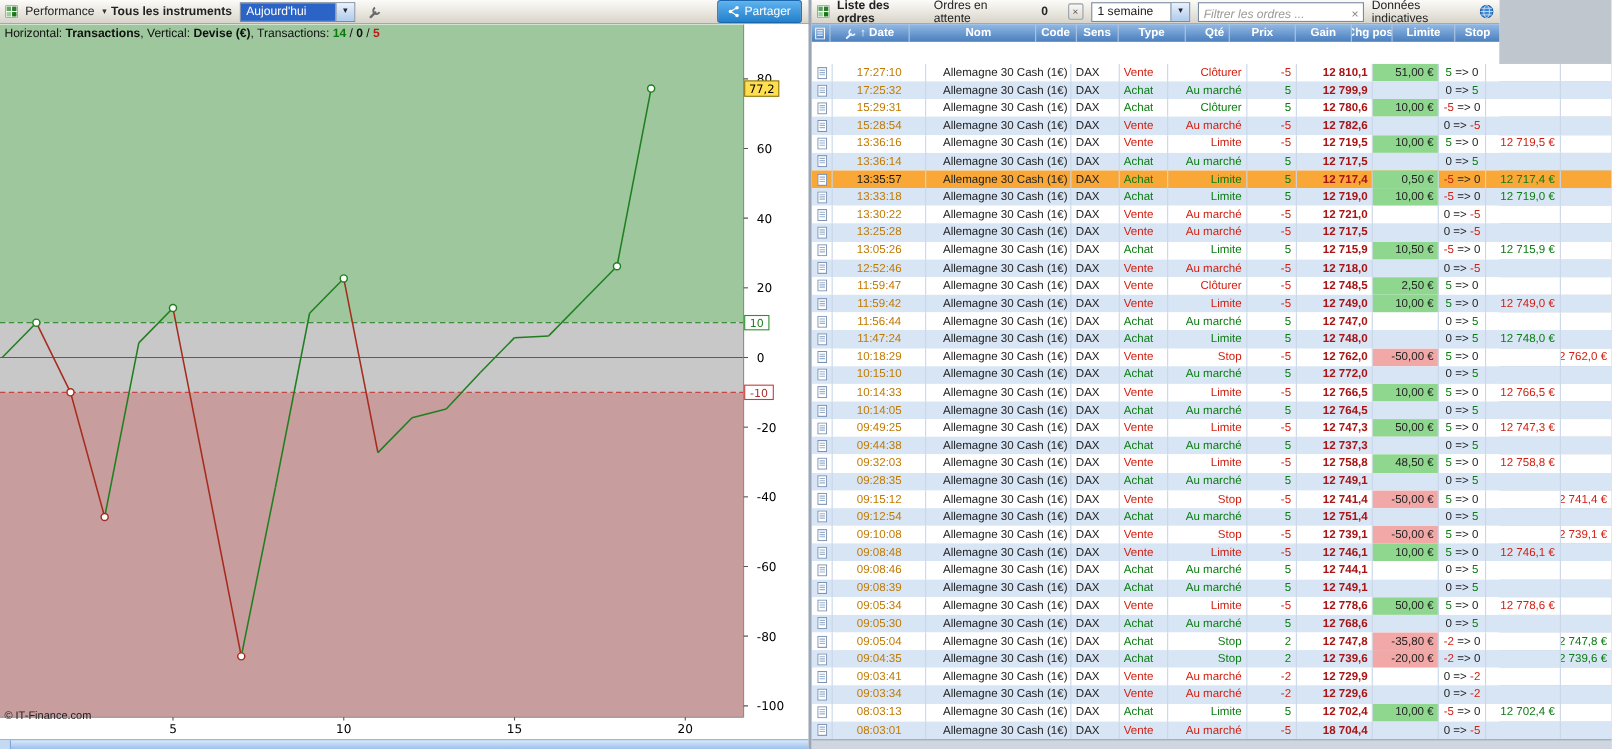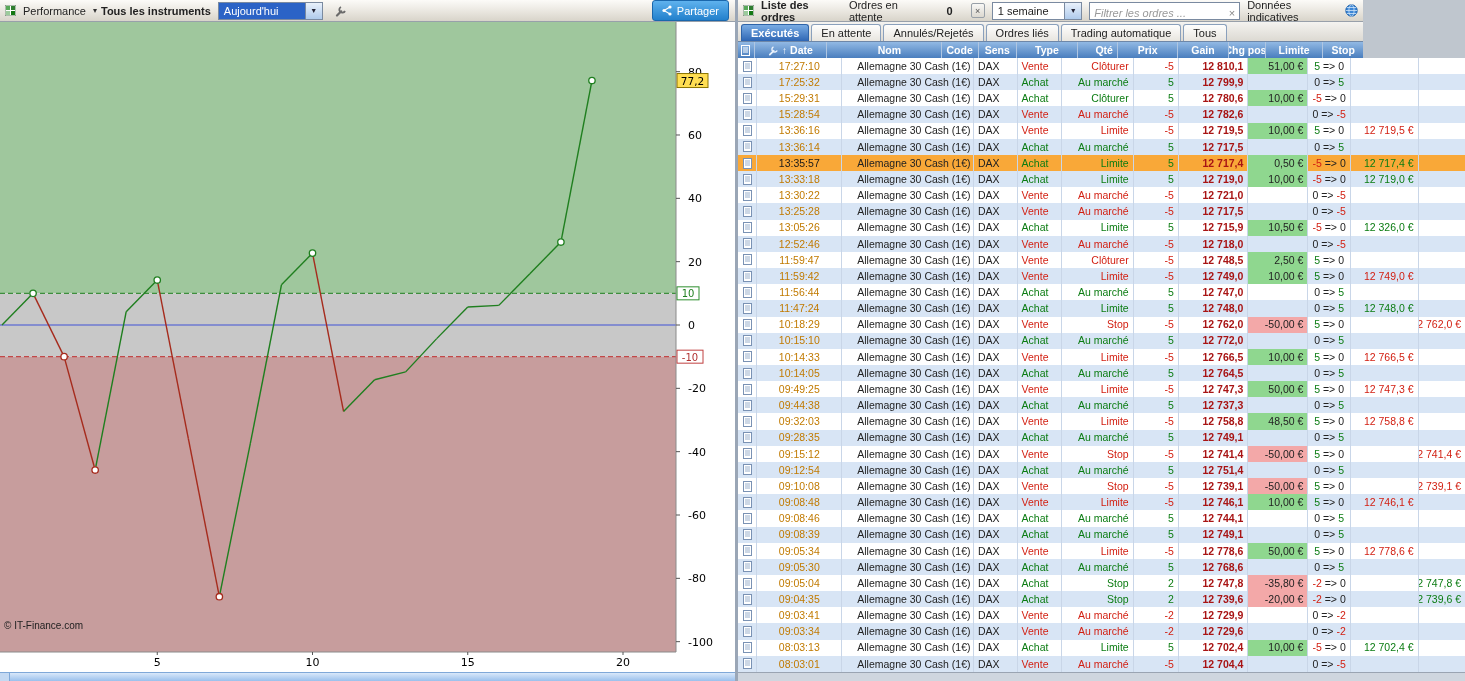--- a/index.html
+++ b/index.html
@@ -35,21 +35,21 @@
              border:1px solid #9AA0A8;border-radius:2px;}
 
   
   .chart-wrap{position:relative;width:735px;height:650px;background:#fff;overflow:hidden;}
   #chart-svg{position:absolute;left:0;top:0;}
   .chart-head{position:absolute;top:3px;left:4px;z-index:3;color:#101010;}
   .chart-head span,.chart-head b{white-space:pre;}
   .chart-head .w{color:#0A7A0A;font-weight:bold;}
   .chart-head .f{color:#111;font-weight:bold;}
   .chart-head .l{color:#C01818;font-weight:bold;}
-  .copyright{position:absolute;left:4px;top:598px;z-index:3;font-size:10px;color:#222;}
+  .copyright{position:absolute;left:4px;top:624px;z-index:3;font-size:10px;color:#222;}
   .hscroll{position:absolute;left:0;top:672px;width:735px;height:9px;
            background:linear-gradient(180deg,#D9E8FA,#9AC0EC);border-top:1px solid #7FA8D8;box-sizing:border-box;}
   .hscroll .box{position:absolute;left:0;top:0;width:9px;height:8px;background:#C4D9F2;border-right:1px solid #7FA8D8;}
 
   
   .pending{display:flex;align-items:center;gap:18px;}
   .pending .cnt{font-weight:bold;}
   .xbox{width:13px;height:13px;display:inline-flex;align-items:center;justify-content:center;font-size:9px;color:#555;
         background:linear-gradient(180deg,#F8F8F6,#DCD8D0);border:1px solid #98A0A8;border-radius:2px;}
   .combo-white{width:95px;}
@@ -208,20 +208,23 @@
         <text x="467.75" y="644" font-size="11" fill="#000" text-anchor="middle">15</text>
         <line x1="623" y1="630" x2="623" y2="633" stroke="#555"></line>
         <text x="623" y="644" font-size="11" fill="#000" text-anchor="middle">20</text>
         <rect x="677" y="51.53075999999999" width="31" height="14" fill="#FFDE52" stroke="#8A7400"></rect>
         <text x="692.5" y="62.53075999999999" font-size="10.5" fill="#000" text-anchor="middle">77,2</text>
         <rect x="677" y="264.83299999999997" width="22" height="13" fill="#fff" stroke="#2F8F2F"></rect>
         <text x="688" y="275.33299999999997" font-size="10" fill="#1F7F1F" text-anchor="middle">10</text>
         <rect x="677" y="328.16700000000003" width="26" height="13" fill="#fff" stroke="#C04040"></rect>
         <text x="690" y="338.66700000000003" font-size="10" fill="#B03030" text-anchor="middle">-10</text>
       </svg>
+    <div class="chart-head">
+      <span>Horizontal: </span><b>Transactions</b><span>, </span><span>Vertical: </span><b>Devise (€)</b><span>, </span><span>Transactions: </span><span class="w">14</span><span> / </span><span class="f">0</span><span> / </span><span class="l">5</span>
+    </div>
     <div class="copyright">© IT-Finance.com</div>
   </div>
 
   <div class="hscroll">
       <span class="box"></span>
     </div>
 </div>
 
 <div class="divider"></div>
 
@@ -255,28 +258,20 @@
       <span class="app-icon">
         <svg width="13" height="13" viewBox="0 0 13 13">
             <circle cx="6.5" cy="6.5" r="5.7" fill="#3B86D6" stroke="#1B5EA8"></circle>
             <ellipse cx="6.5" cy="6.5" rx="2.6" ry="5.7" fill="none" stroke="#CFE4F8" stroke-width="0.8"></ellipse>
             <path d="M0.8 6.5 H12.2 M1.7 3.5 H11.3 M1.7 9.5 H11.3" stroke="#CFE4F8" stroke-width="0.8" fill="none"></path>
           </svg>
       </span>
     </div>
   </div>
 
-  <div class="tabs">
-    <div class="tab active">Exécutés</div>
-    <div class="tab">En attente</div>
-    <div class="tab">Annulés/Rejetés</div>
-    <div class="tab">Ordres liés</div>
-    <div class="tab">Trading automatique</div>
-    <div class="tab">Tous</div>
-  </div>
 
   <div class="thead">
     <div class="th c0">
       <svg width="9" height="11" viewBox="0 0 9 11">
           <rect x="0.5" y="0.5" width="8" height="10" fill="none" stroke="#fff"></rect>
           <path d="M2 3h5M2 5h5M2 7h5" stroke="#fff" fill="none"></path>
         </svg>
     </div>
     <div class="th c1">
       <svg width="11" height="11" viewBox="0 0 12 12">
@@ -542,21 +537,21 @@
         <div class="td c4 al g">Achat</div>
         <div class="td c5 ar g">Limite</div>
         <div class="td c6 ar g">5</div>
         <div class="td c7 ar prix">12 715,9</div>
         <div class="td c8 ar gpos">10,50 €</div>
         <div class="td c9 ac">
           <span class="r">-5</span>
           <span class="k"> =&gt; </span>
           <span class="k">0</span>
         </div>
-        <div class="td c10 ar g">12 326,0 €</div>
+        <div class="td c10 ar g">12 715,9 €</div>
         <div class="td c11 ar g"></div>
       </div>
       <div class="trow">
         <div class="td c0 ac">
           <svg width="9" height="11" viewBox="0 0 9 11">
             <rect x="0.5" y="0.5" width="8" height="10" fill="#ffffff" stroke="#7A92B4"></rect>
             <path d="M2 3h5M2 5h5M2 7h5" stroke="#9AB0CC" fill="none"></path>
           </svg>
         </div>
         <div class="td c1 ac dt">12:52:46</div>
@@ -1156,21 +1151,21 @@
             <rect x="0.5" y="0.5" width="8" height="10" fill="#ffffff" stroke="#7A92B4"></rect>
             <path d="M2 3h5M2 5h5M2 7h5" stroke="#9AB0CC" fill="none"></path>
           </svg>
         </div>
         <div class="td c1 ac dt">08:03:01</div>
         <div class="td c2 al">Allemagne 30 Cash (1€)</div>
         <div class="td c3 al">DAX</div>
         <div class="td c4 al r">Vente</div>
         <div class="td c5 ar r">Au marché</div>
         <div class="td c6 ar r">-5</div>
-        <div class="td c7 ar prix">12 704,4</div>
+        <div class="td c7 ar prix">18 704,4</div>
         <div class="td c8 ar"></div>
         <div class="td c9 ac">
           <span class="k">0</span>
           <span class="k"> =&gt; </span>
           <span class="r">-5</span>
         </div>
         <div class="td c10 ar r"></div>
         <div class="td c11 ar r"></div>
       </div>
     </div>

